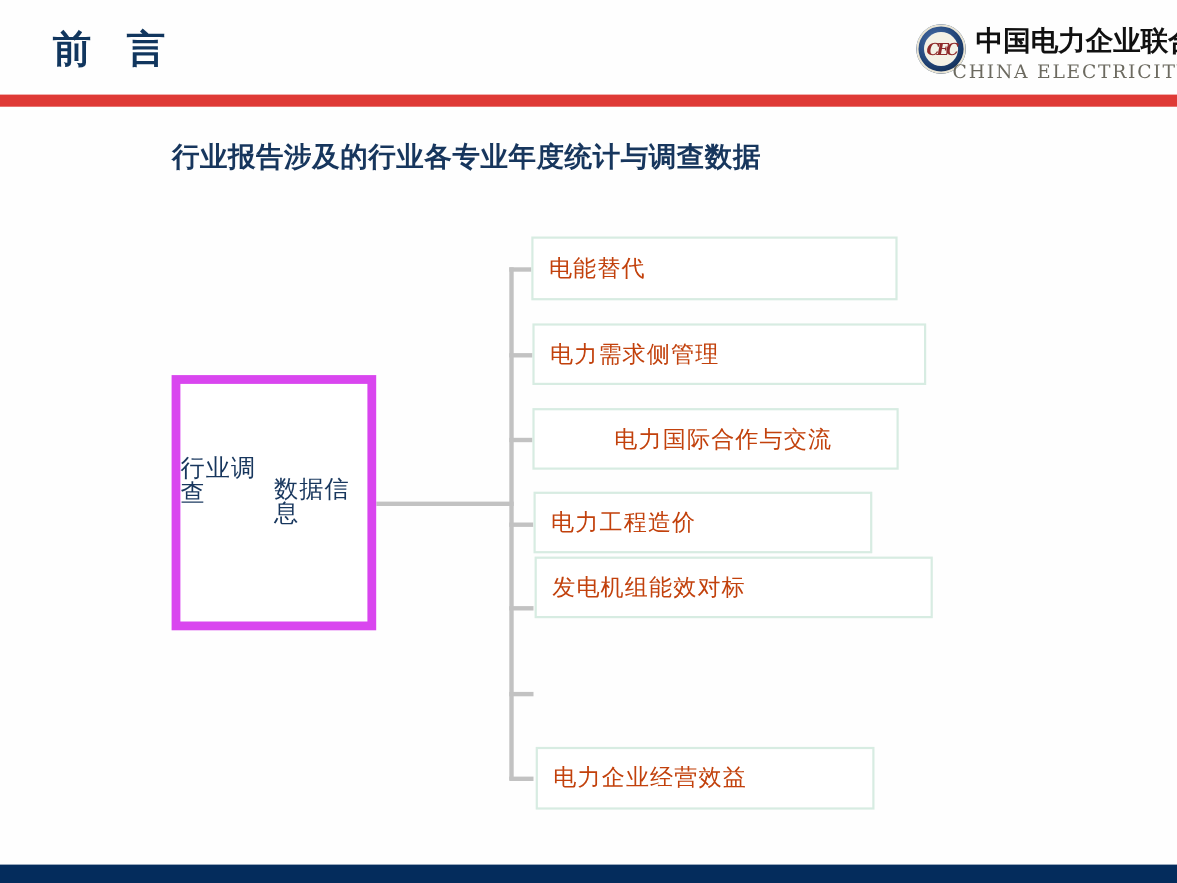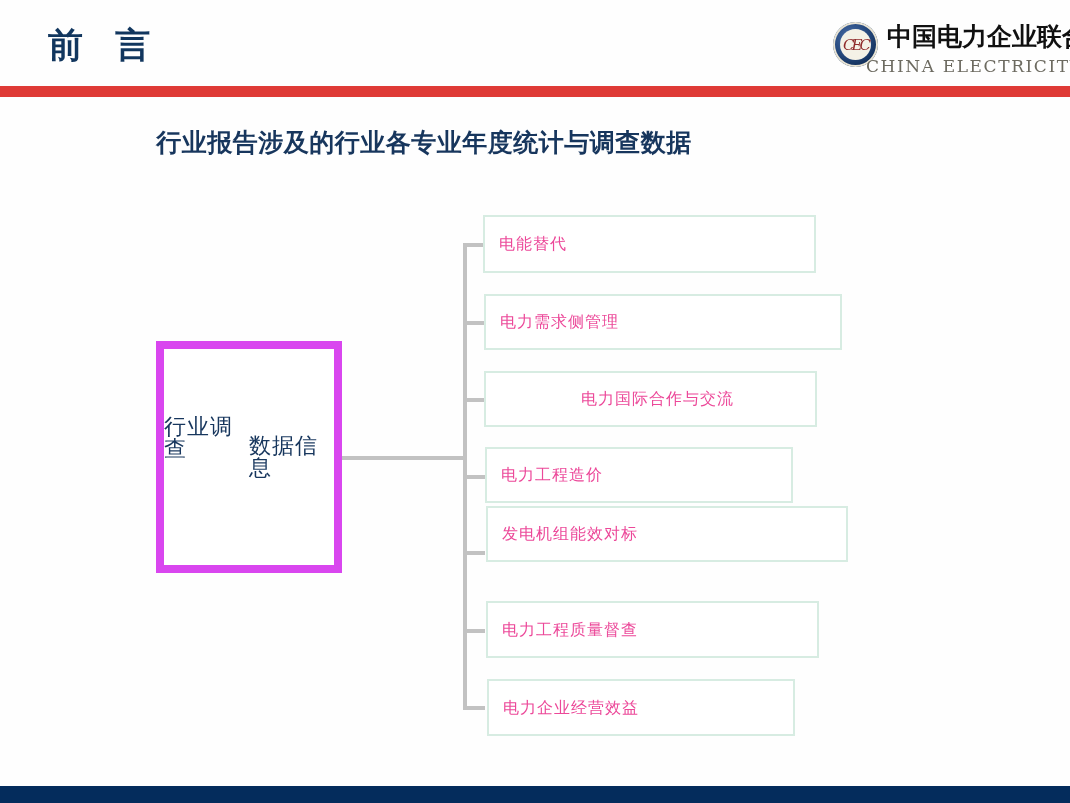--- a/index.html
+++ b/index.html
@@ -73,21 +73,21 @@
     position: absolute;
     left: 0;
     top: 0;
     width: 45px;
     height: 45px;
     display: flex;
     align-items: center;
     justify-content: center;
     font-family: "DejaVu Serif", "Liberation Serif", serif;
     font-size: 15px;
-    font-weight: normal;
+    font-weight: bold;
     font-style: italic;
     color: #8f2a2a;
     letter-spacing: -3px;
     z-index: 2;
   }
   .logo-cn {
     position: absolute;
     left: 54px;
     top: 8px;
     font-size: 25px;
@@ -155,22 +155,22 @@
 
   .leaf-node {
     position: absolute;
     border: 2px solid #d7ece2;
     background: #ffffff;
     box-sizing: border-box;
     display: flex;
     align-items: center;
   }
   .leaf-label {
-    font-size: 16px;
-    color: #ec4899;
+    font-size: 21px;
+    color: #c2410c;
     line-height: 1;
     letter-spacing: 1px;
     padding-left: 14px;
     white-space: nowrap;
   }
 
   
   .conn {
     position: absolute;
     background: #c2c2c2;
@@ -251,23 +251,20 @@
     </div>
 
     <div class="leaf-node" style="left:485px; top:447px; width:308px; height:56px;">
       <span class="leaf-label">电力工程造价</span>
     </div>
 
     <div class="leaf-node" style="left:486px; top:506px; width:362px; height:56px;">
       <span class="leaf-label">发电机组能效对标</span>
     </div>
 
-    <div class="leaf-node" style="left:486px; top:601px; width:333px; height:57px;">
-      <span class="leaf-label">电力工程质量督查</span>
-    </div>
 
     <div class="leaf-node" style="left:487px; top:679px; width:308px; height:57px;">
       <span class="leaf-label">电力企业经营效益</span>
     </div>
 
   </div>
 
   <div class="footer-bar"></div>
 
 </div>

